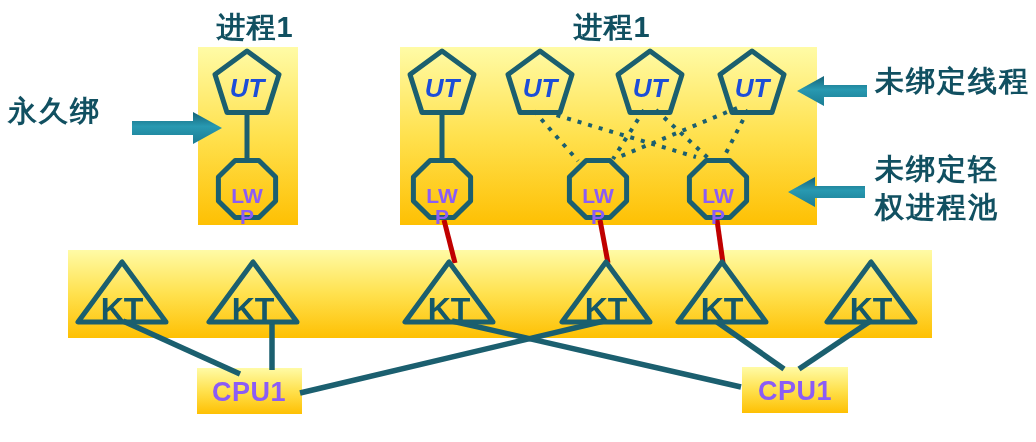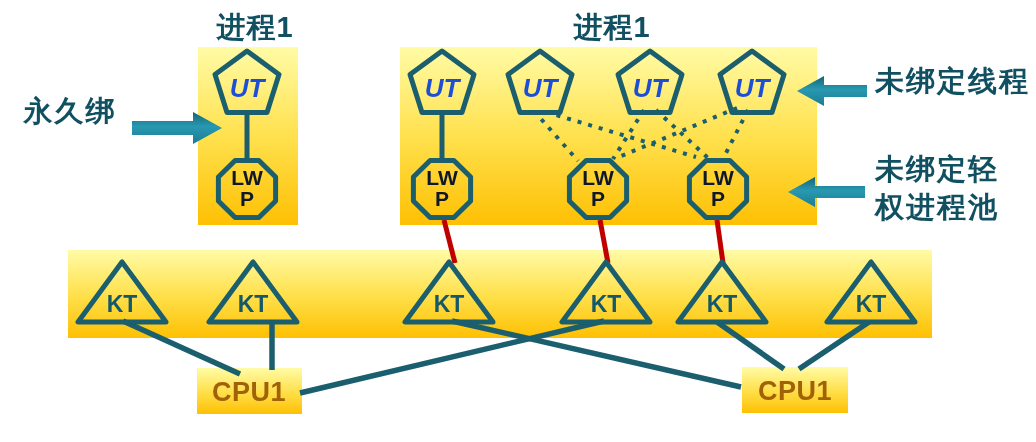--- a/index.html
+++ b/index.html
@@ -13,23 +13,23 @@
   #diagram-svg{position:absolute;left:0;top:0;z-index:1;}
   .lbl{
     position:absolute;z-index:2;
     font-weight:bold;color:#115061;
     white-space:nowrap;
   }
   .ctr{transform:translateX(-50%);text-align:center;}
   .title{font-size:29px;letter-spacing:1px;}
   .annot{font-size:29px;line-height:38px;letter-spacing:2px;}
   .node-ut{font-size:26px;color:#1d4ed8;font-style:italic;}
-  .node-lwp{font-size:21px;line-height:21px;text-align:center;color:#0f172a;}
-  .node-kt{font-size:23px;color:#14586a;}
-  .node-cpu{font-size:27px;color:#a16207;letter-spacing:0.5px;}
+  .node-lwp{font-size:21px;line-height:21px;text-align:center;color:#8b5cf6;margin-top:18px;}
+  .node-kt{font-size:32px;color:#14586a;}
+  .node-cpu{font-size:27px;color:#8b5cf6;letter-spacing:0.5px;}
 </style>
 </head>
 <body>
 
 <div id="canvas">
 
   <svg id="diagram-svg" width="1036" height="442" viewBox="0 0 1036 442">
     <defs>
       <linearGradient id="gy" x1="0" y1="0" x2="0" y2="1">
         <stop offset="0" stop-color="#fffba6"></stop>
@@ -108,21 +108,21 @@
     <g fill="url(#gar)">
       <polygon points="132,121 193,121 193,112 222,128 193,144 193,135 132,135"></polygon>
       <polygon points="867,85 824,85 824,76 797,91 824,106 824,97 867,97"></polygon>
       <polygon points="865,186 815,186 815,177 788,192 815,207 815,198 865,198"></polygon>
     </g>
   </svg>
 
   <div class="lbl title ctr" style="left:255px;top:8px;">进程1</div>
   <div class="lbl title ctr" style="left:612px;top:8px;">进程1</div>
 
-  <div class="lbl annot" style="left:8px;top:92px;width:124px;text-align:center;white-space:normal;">
+  <div class="lbl annot" style="left:8px;top:92px;width:124px;text-align:left;white-space:normal;">
     <div>永久绑</div>
   </div>
 
   <div class="lbl annot" style="left:875px;top:62px;">未绑定线程</div>
   <div class="lbl annot" style="left:875px;top:150px;white-space:normal;">
     <div>未绑定轻</div>
     <div>权进程池</div>
   </div>
 
   <div class="lbl node-ut ctr" style="left:247px;top:73px;">UT</div>

